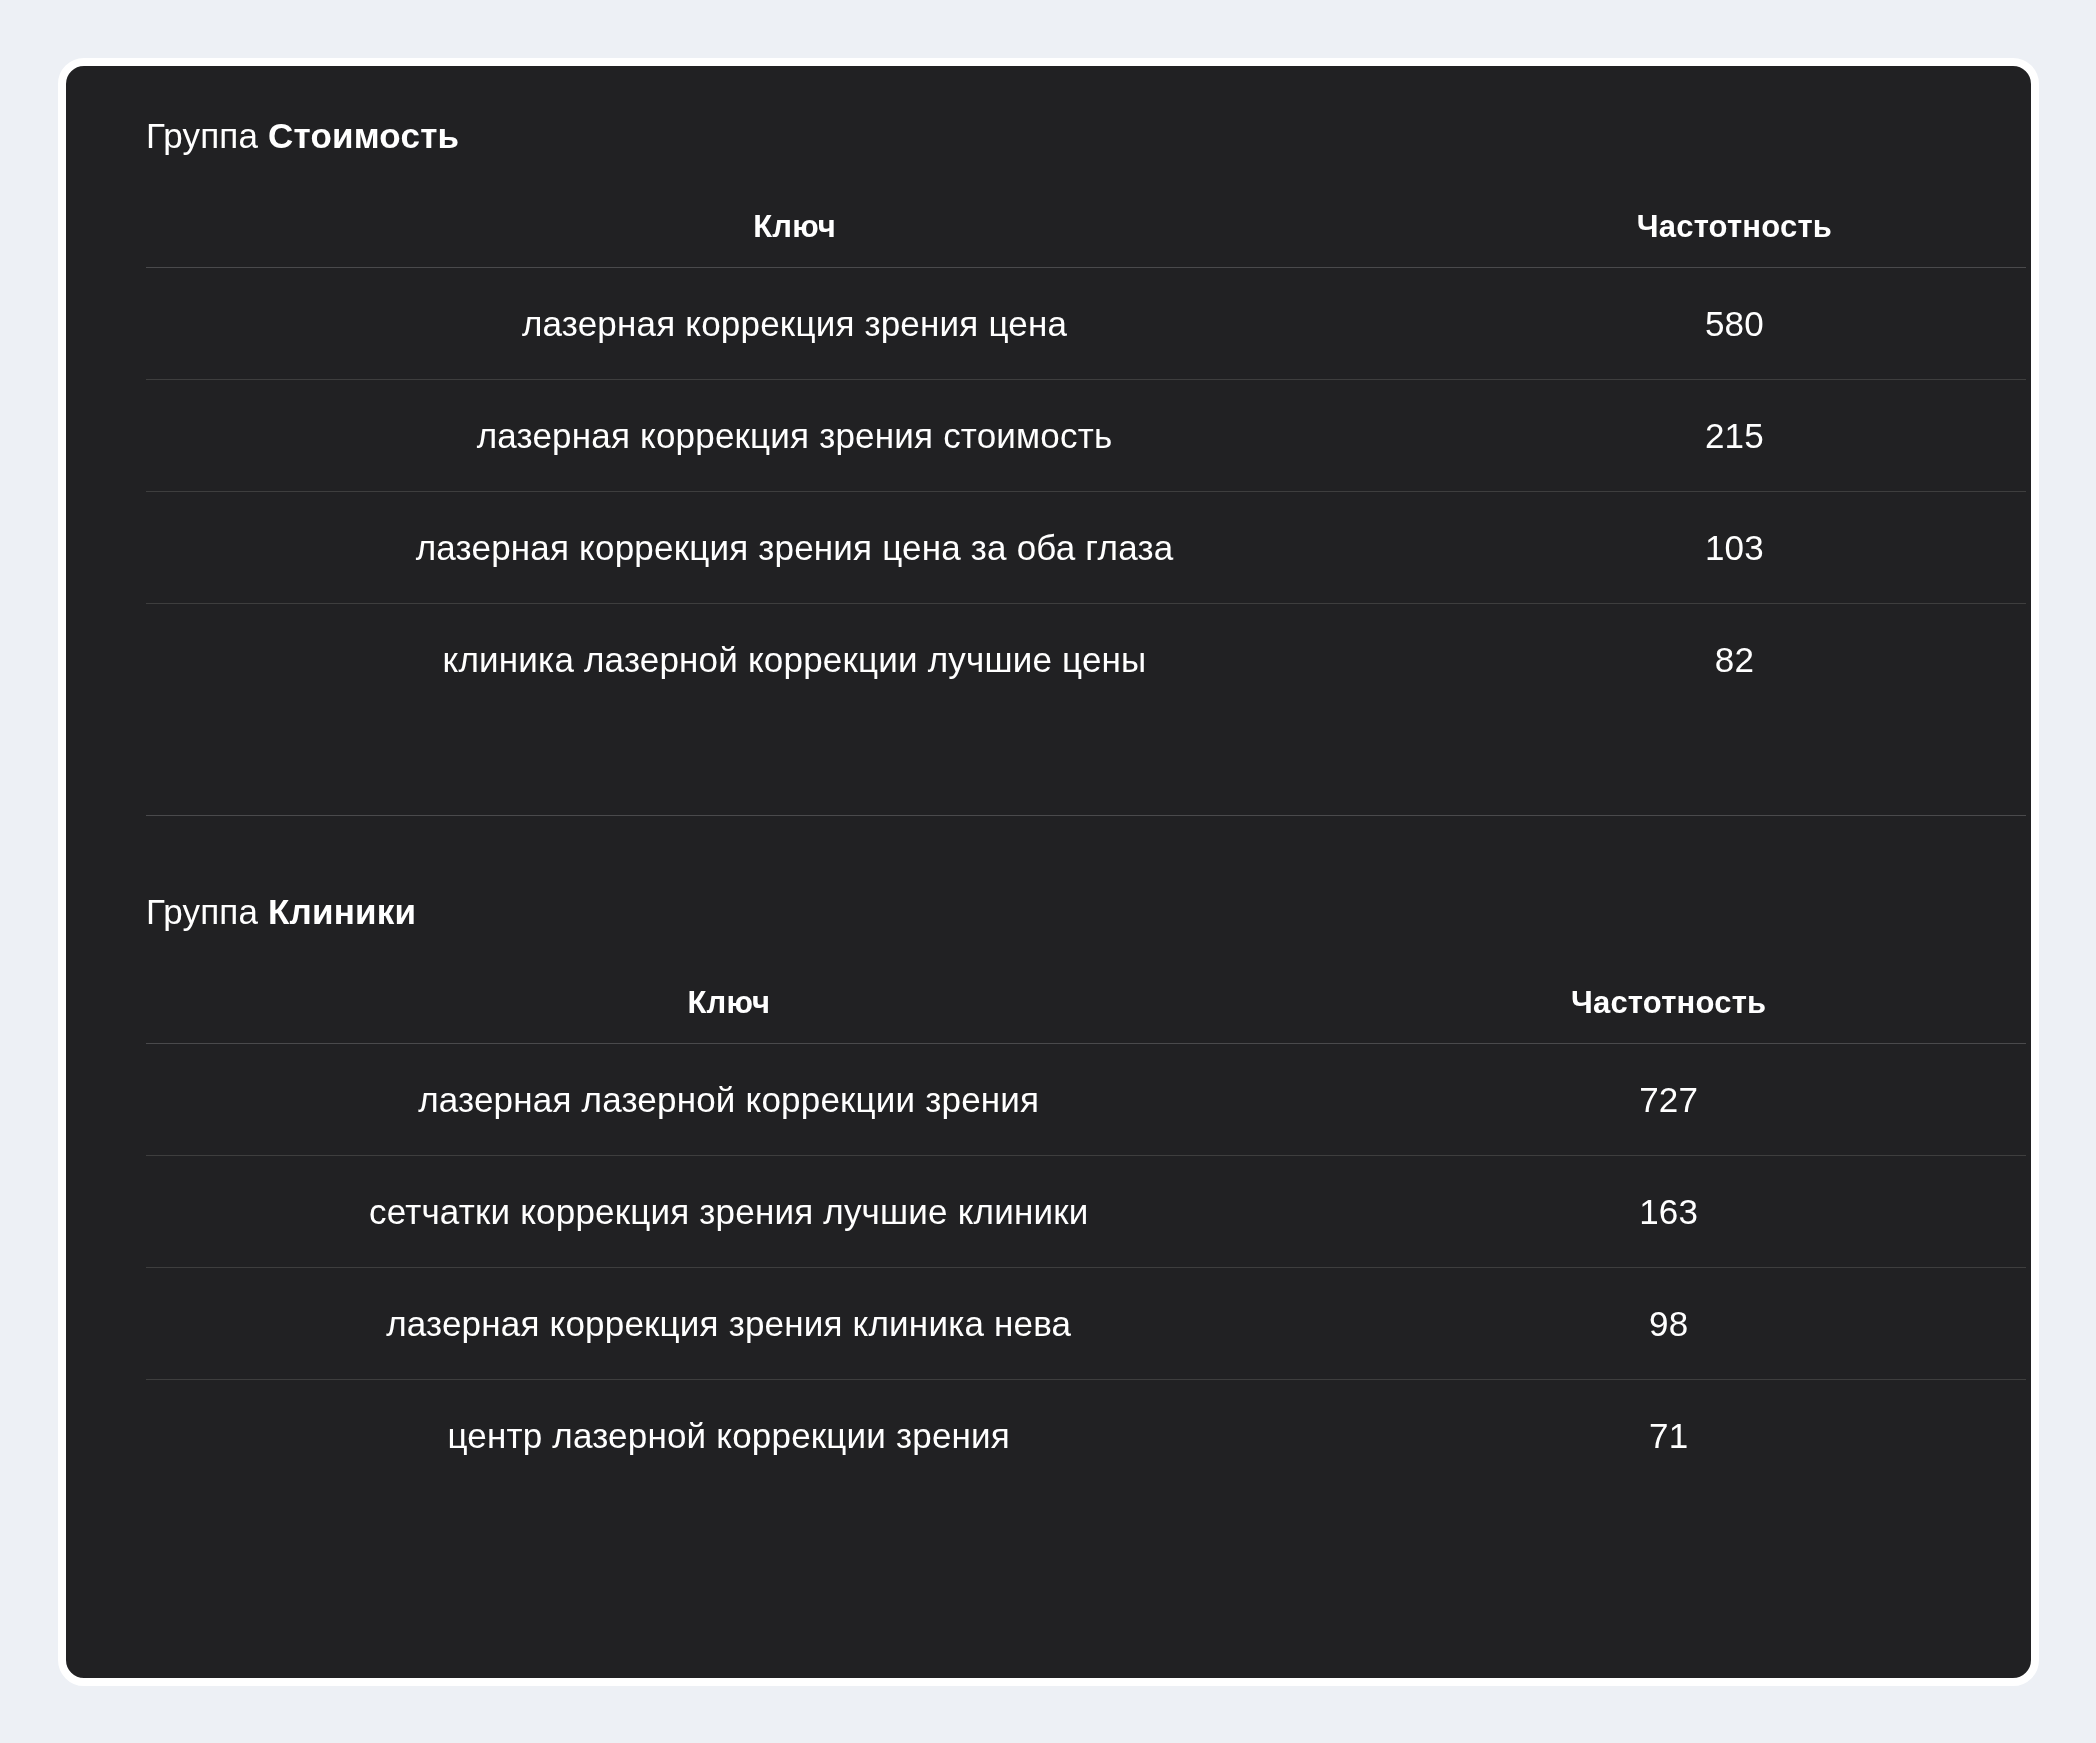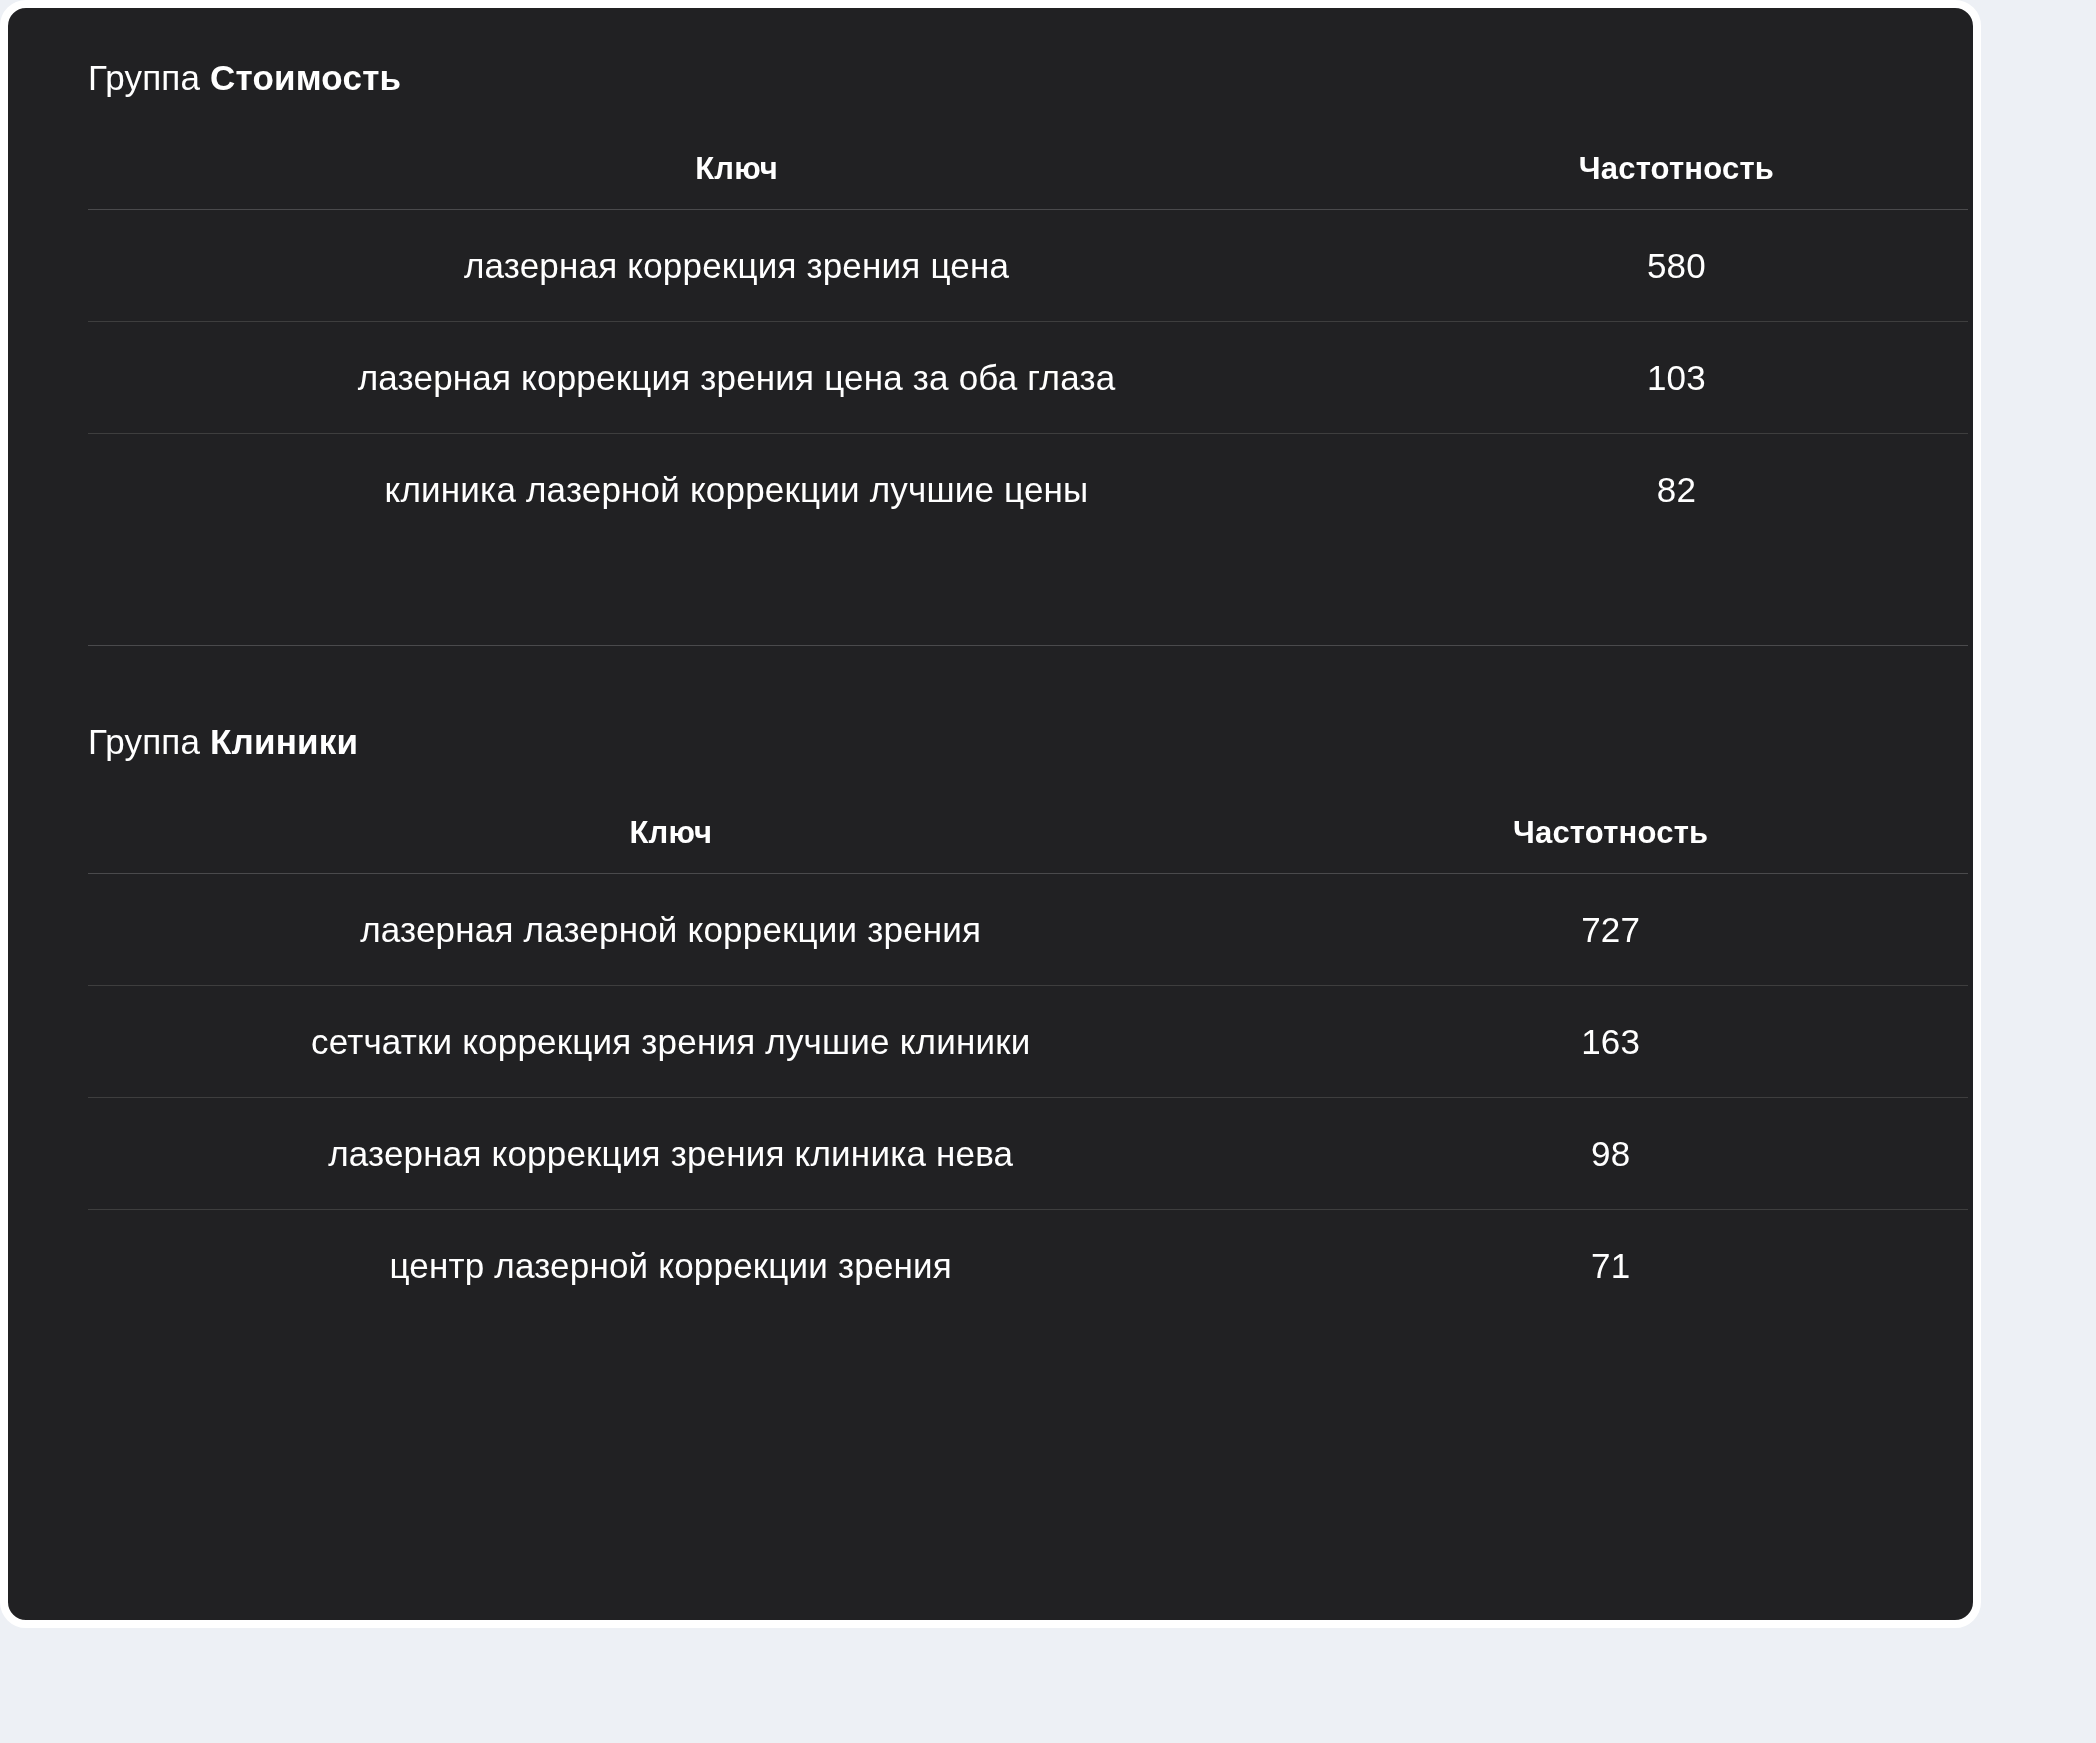--- a/index.html
+++ b/index.html
@@ -13,20 +13,21 @@
   *{box-sizing:border-box;}
   html,body{margin:0;padding:0;}
   body{
     width:2096px;height:1743px;
     background:var(--page-bg);
     font-family:"Liberation Sans","DejaVu Sans",sans-serif;
     color:var(--text);
     -webkit-font-smoothing:antialiased;
   }
   .card{
+    margin:58px;
     width:1981px;height:1628px;
     background:var(--card-bg);
     border:8.7px solid var(--card-border);
     border-radius:26px;
     padding:0 5.2px 0 80px;
     overflow:hidden;
   }
   .group{display:block;}
   .group-divided{
     border-bottom:1.7px solid var(--divider-strong);
@@ -87,20 +88,24 @@
           <th>Ключ</th>
           <th>Частотность</th>
         </tr>
       </thead>
       <tbody>
         <tr>
           <td>лазерная коррекция зрения цена</td>
           <td>580</td>
         </tr>
         <tr>
+          <td>лазерная коррекция зрения стоимость</td>
+          <td>215</td>
+        </tr>
+        <tr>
           <td>лазерная коррекция зрения цена за оба глаза</td>
           <td>103</td>
         </tr>
         <tr>
           <td>клиника лазерной коррекции лучшие цены</td>
           <td>82</td>
         </tr>
       </tbody>
     </table>
   </section>

